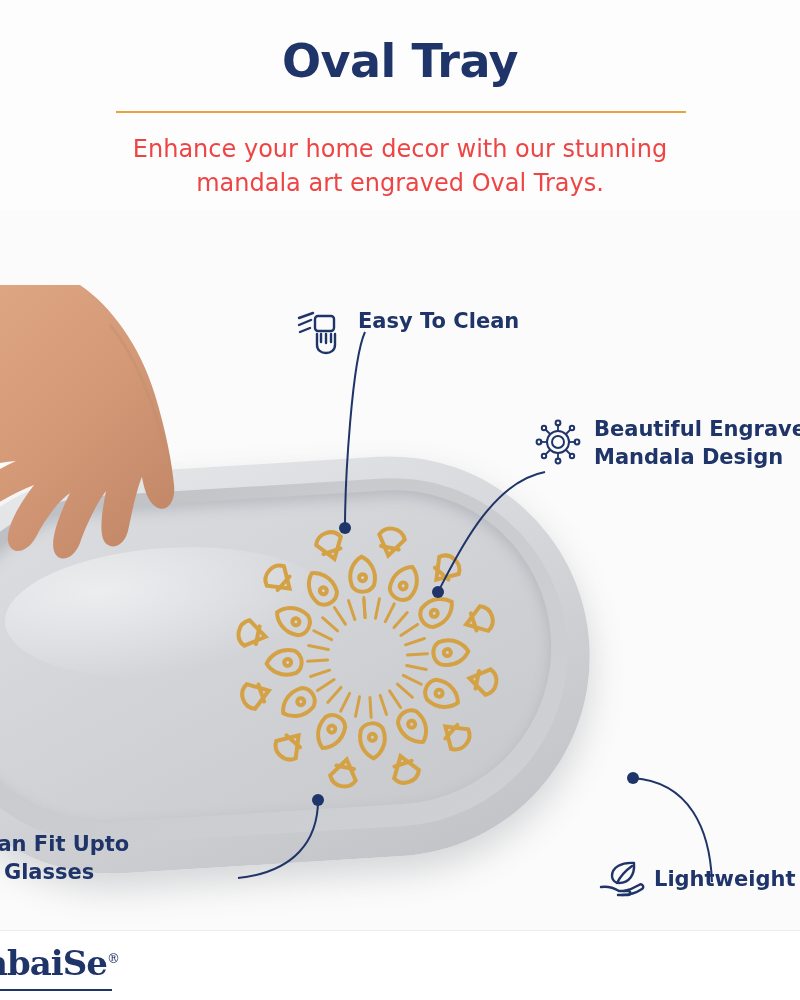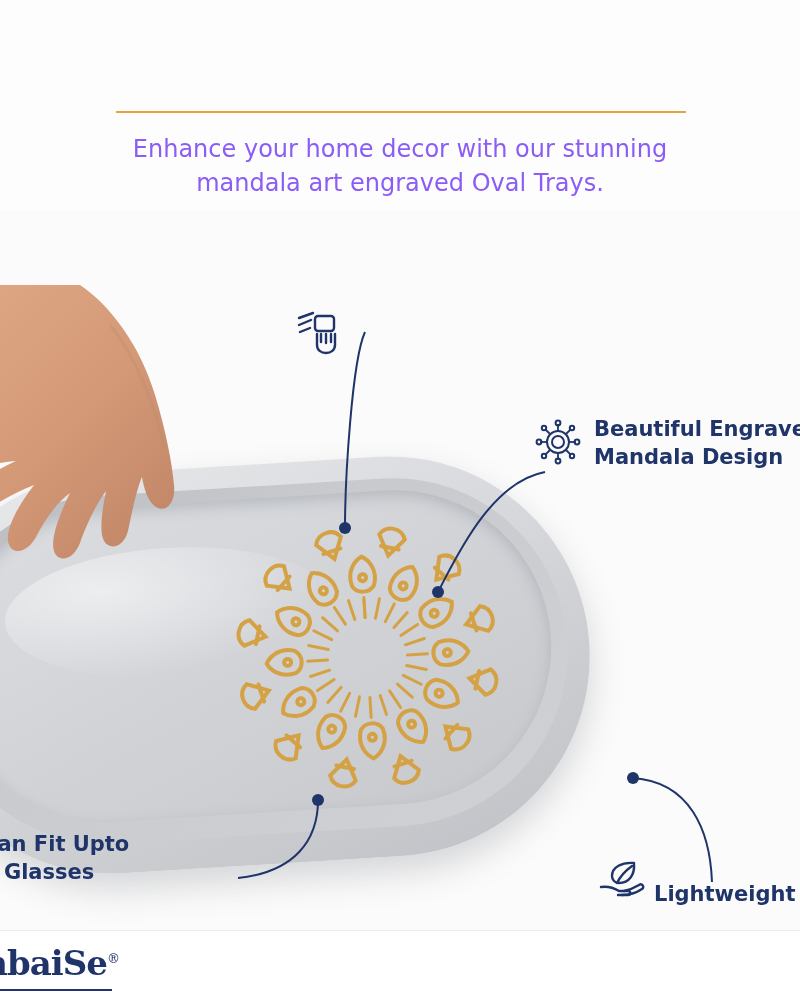--- a/index.html
+++ b/index.html
@@ -48,21 +48,21 @@
     height: 2px;
     background: #e8a33d;
   }
   .subtitle {
     position: absolute;
     top: 132px;
     left: 90px;
     width: 620px;
     font-size: 24px;
     line-height: 34px;
-    color: #8b5cf6;
+    color: #ef4444;
     font-weight: 400;
   }
 
   
   .photo {
     position: absolute;
     top: 210px;
     left: 0;
     width: 800px;
     height: 720px;
@@ -178,20 +178,21 @@
     height: 2px;
     background: #1f3468;
   }
 </style>
 </head>
 <body>
 
 <div id="page">
 
   <div class="header">
+    <div class="title">Oval Tray</div>
     <div class="title-rule"></div>
     <div class="subtitle">Enhance your home decor with our stunning mandala art engraved Oval Trays.</div>
   </div>
 
   <div class="photo">
 
     <div class="tray-wrap">
       <div class="tray-outer"></div>
       <div class="tray-rim"></div>
       <div class="tray-inner">
@@ -426,20 +427,21 @@
         <path d="M 4,15 L 16,10"></path>
         <path d="M 5,22 L 15,18"></path>
         <rect x="20" y="6" width="19" height="15" rx="3"></rect>
         <path d="M 22,24 L 22,35 C 22,40 26,43 31,43 C 36,43 40,40 40,35 L 40,24"></path>
         <path d="M 26,24 L 26,32"></path>
         <path d="M 31,24 L 31,33"></path>
         <path d="M 36,24 L 36,32"></path>
       </g>
     </svg>
     <div class="callout-label" style="left:358px; top:97px;">
+      <div>Easy To Clean</div>
     </div>
 
     <svg class="callout-icon" style="left:534px; top:208px; width:48px; height:48px;" viewBox="0 0 48 48">
       <g stroke="#1f3468" stroke-width="2" fill="none">
         <circle cx="24" cy="24" r="6"></circle>
         <circle cx="24" cy="24" r="11"></circle>
         <g stroke-width="1.8">
           <line x1="24" y1="13" x2="24" y2="6"></line>
           <line x1="24" y1="35" x2="24" y2="42"></line>
           <line x1="13" y1="24" x2="6" y2="24"></line>
@@ -470,21 +472,21 @@
     </div>
 
     <svg class="callout-icon" style="left:598px; top:650px; width:48px; height:42px;" viewBox="0 0 48 42">
       <g stroke="#1f3468" stroke-width="2.4" fill="none" stroke-linecap="round" stroke-linejoin="round">
         <path d="M 14,16 C 14,7 24,2 36,3 C 37,15 31,23 21,23 C 17,23 14,20 14,16 Z"></path>
         <path d="M 34,6 C 27,11 22,17 19,23"></path>
         <path d="M 3,27 C 9,26 16,28 21,31 L 30,31 C 33,31 33,35 30,35 L 20,35"></path>
         <path d="M 24,35 C 31,35 38,33 44,29 C 47,27 44,23 41,25 C 36,28 31,30 26,31"></path>
       </g>
     </svg>
-    <div class="callout-label" style="left:654px; top:670px;">
+    <div class="callout-label" style="left:654px; top:655px;">
       <div>Lightweight</div>
     </div>
 
   </div>
 
   <div class="footer">
     <div class="brand">
       <span>mbaiSe</span><span class="brand-reg">®</span>
     </div>
     <div class="brand-rule"></div>

